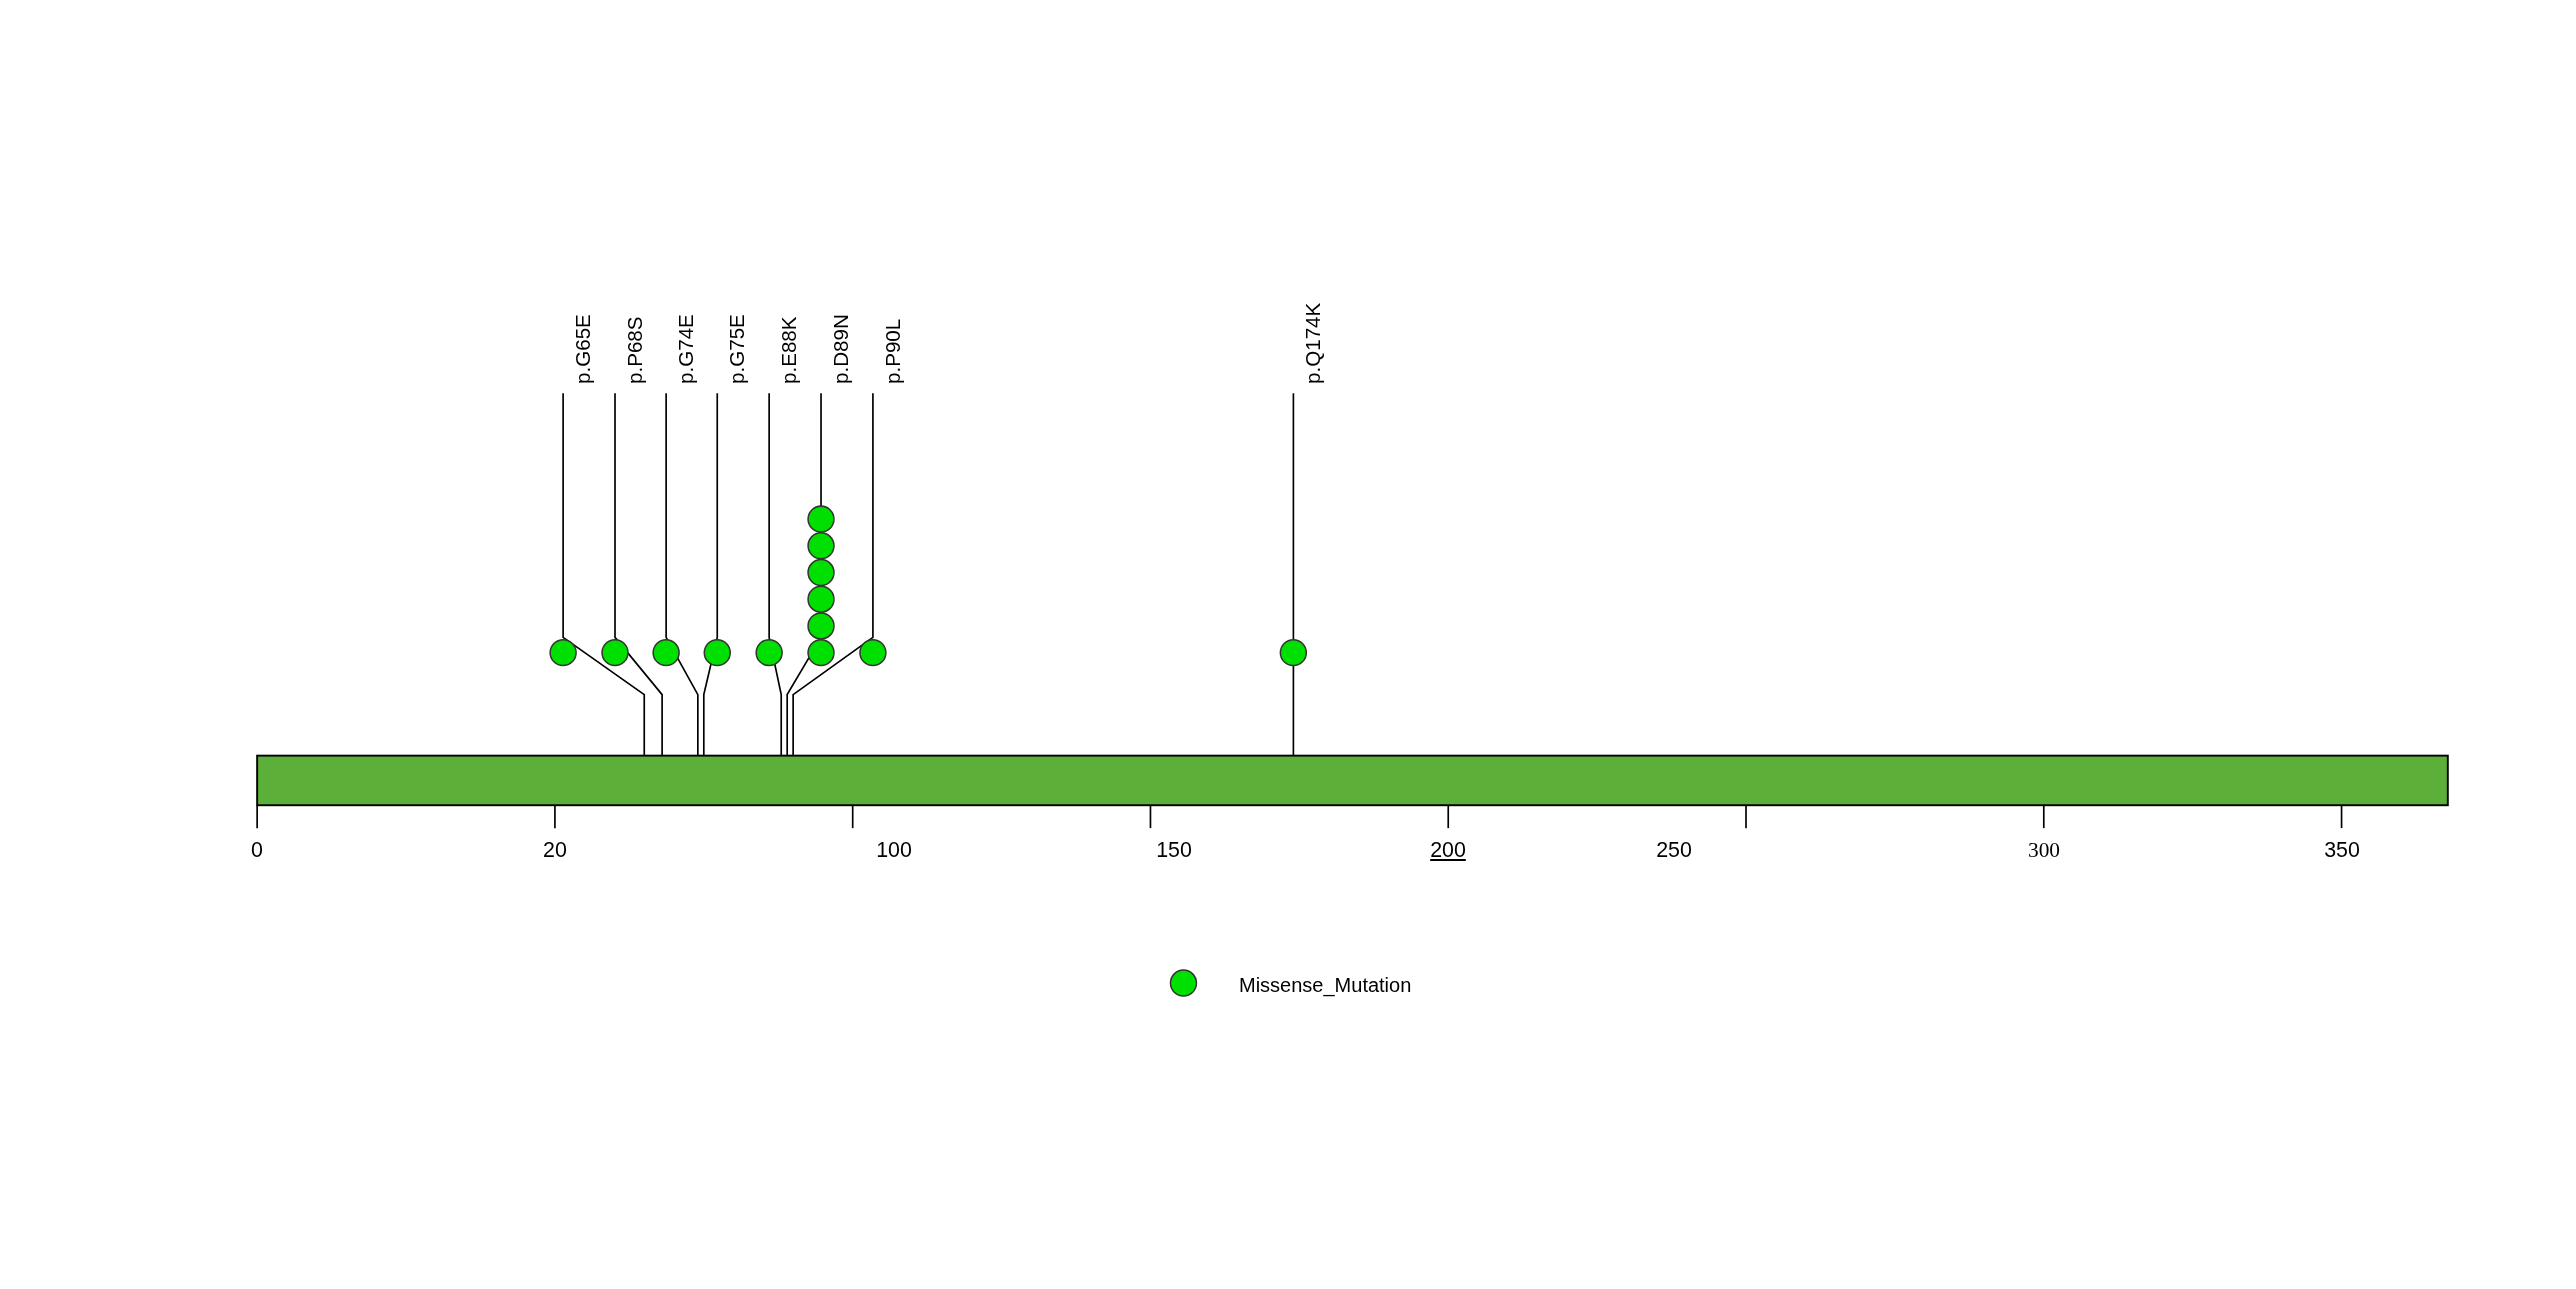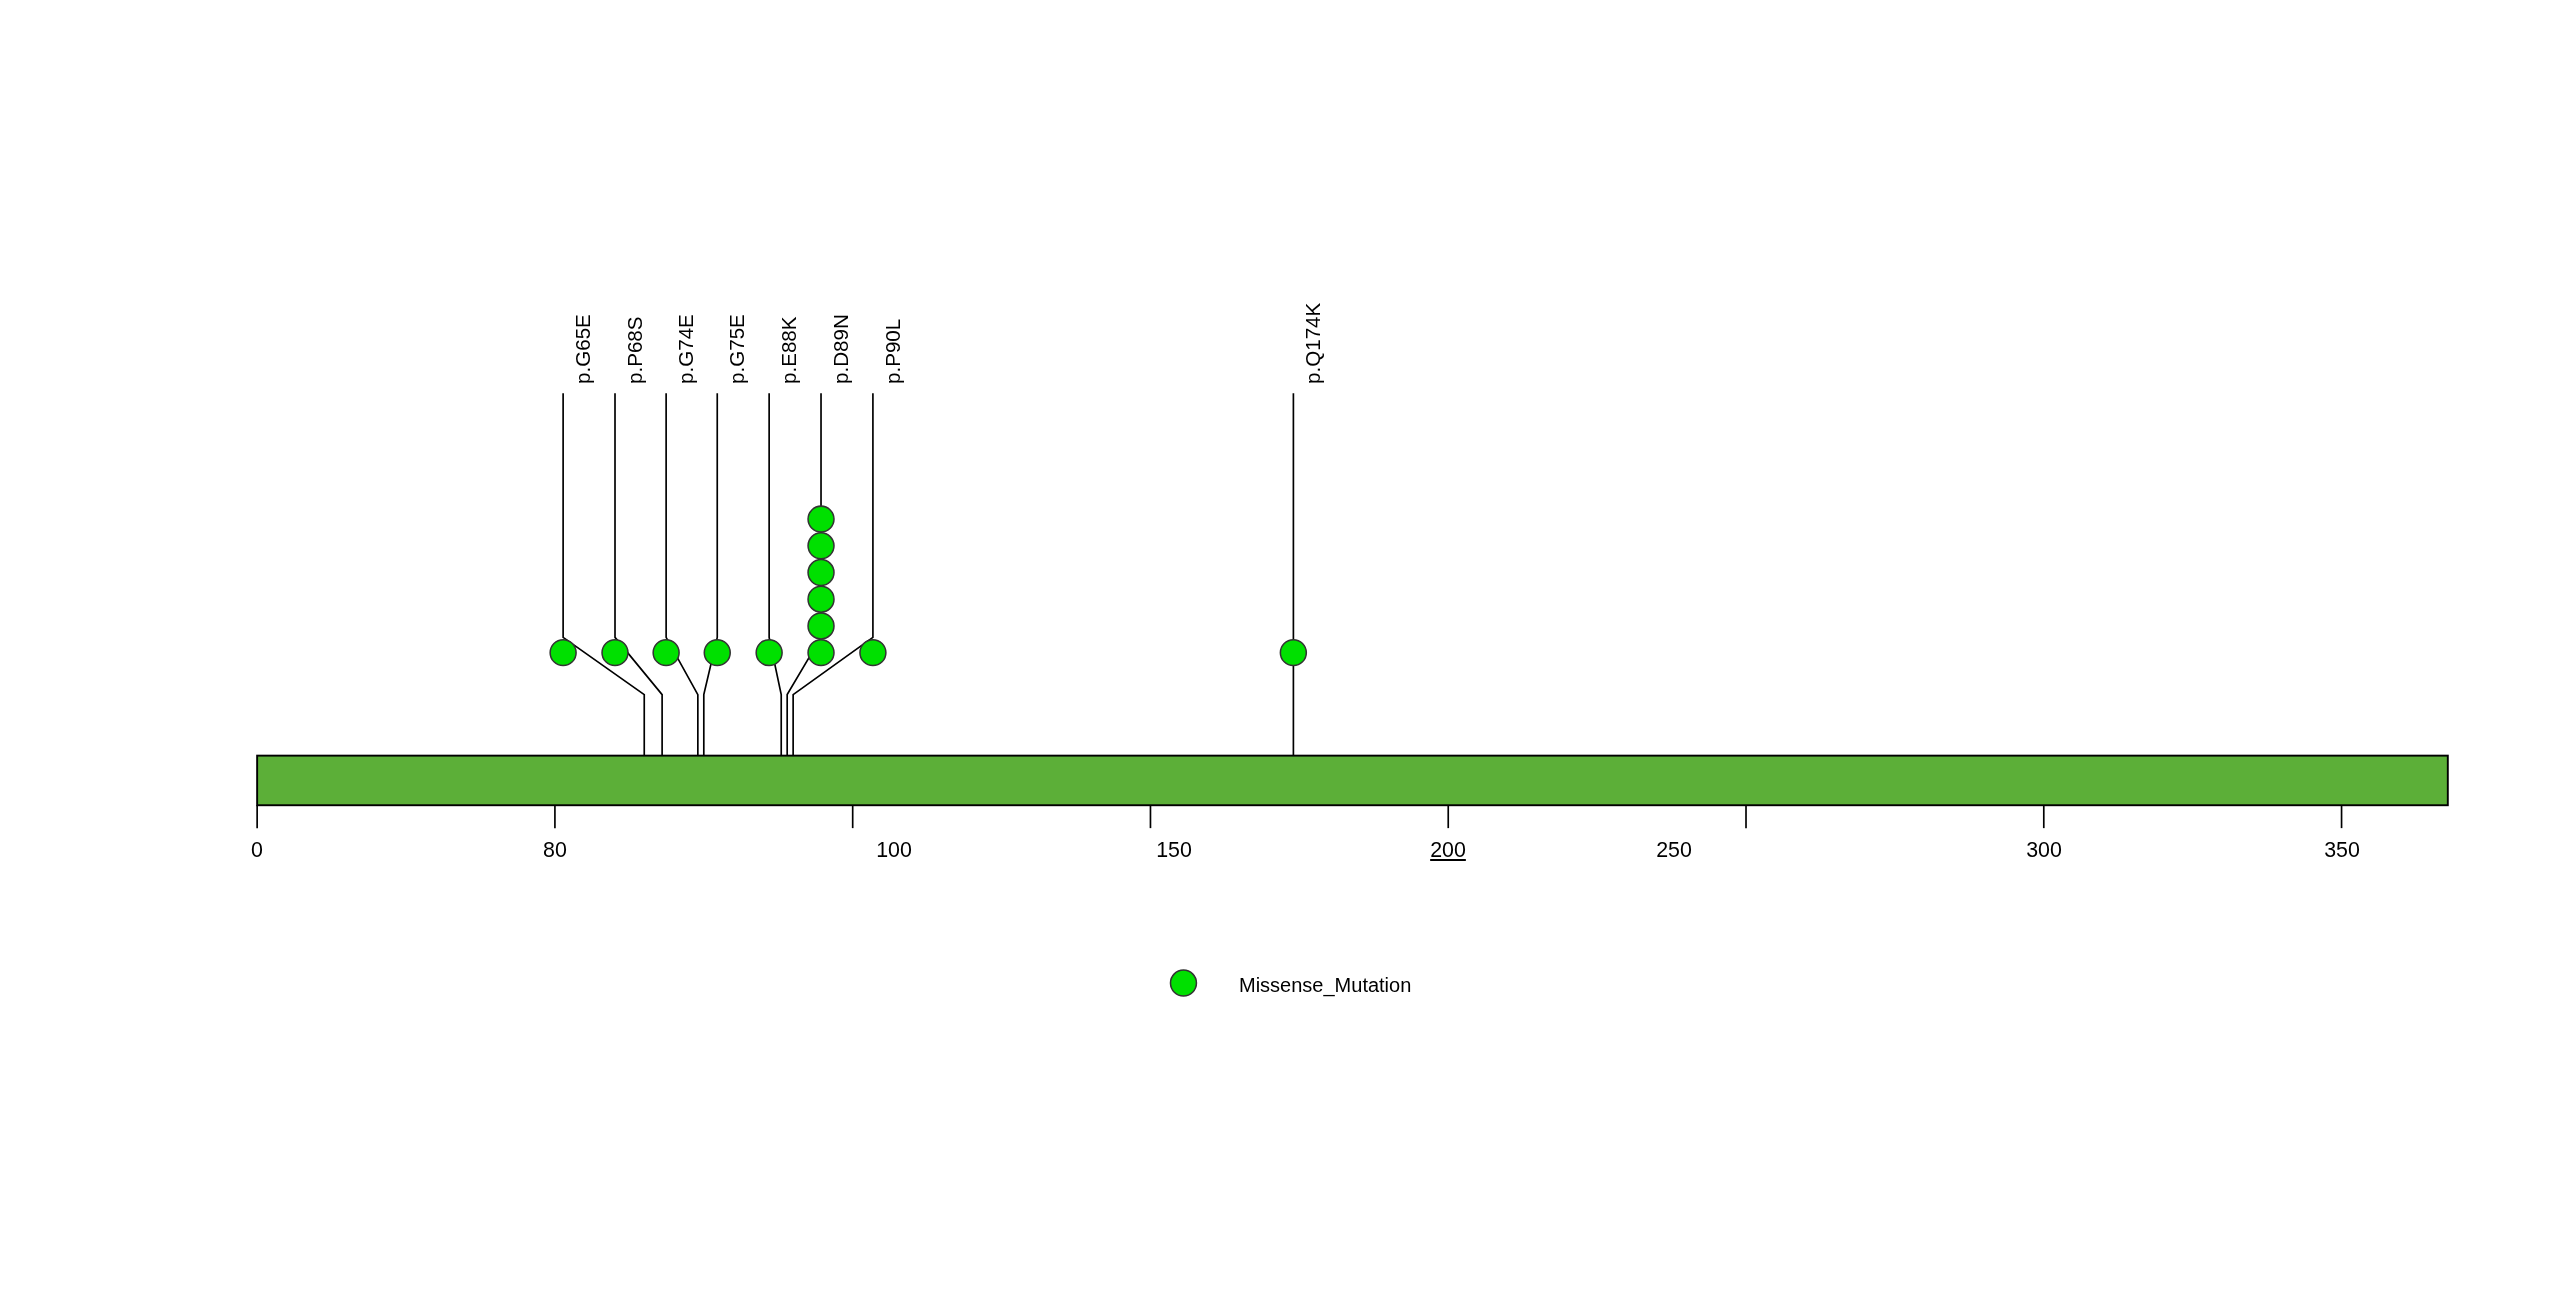--- a/index.html
+++ b/index.html
@@ -89,26 +89,26 @@
       <div class="mut-label" style="left: 623px; top: 384px;">p.P68S</div>
       <div class="mut-label" style="left: 674px; top: 384px;">p.G74E</div>
       <div class="mut-label" style="left: 725px; top: 384px;">p.G75E</div>
       <div class="mut-label" style="left: 777px; top: 384px;">p.E88K</div>
       <div class="mut-label" style="left: 829px; top: 384px;">p.D89N</div>
       <div class="mut-label" style="left: 881px; top: 384px;">p.P90L</div>
       <div class="mut-label" style="left: 1301px; top: 384px;">p.Q174K</div>
     </div>
   <div id="axis-labels-layer">
       <div class="axis-tick-label" style="left: 257px; top: 838px;">0</div>
-      <div class="axis-tick-label" style="left: 555px; top: 838px;">80</div>
+      <div class="axis-tick-label" style="left: 555px; top: 838px;">20</div>
       <div class="axis-tick-label" style="left: 853px; top: 838px; margin-left: 41px;">100</div>
       <div class="axis-tick-label" style="left: 1150px; top: 838px; margin-left: 24px;">150</div>
       <div class="axis-tick-label" style="left: 1448px; top: 838px; text-decoration: underline;">200</div>
       <div class="axis-tick-label" style="left: 1674px; top: 838px;">250</div>
-      <div class="axis-tick-label" style="left: 2044px; top: 838px;">300</div>
+      <div class="axis-tick-label" style="left: 2044px; top: 838px; font-family: Liberation Serif, serif;">300</div>
       <div class="axis-tick-label" style="left: 2342px; top: 838px;">350</div>
     </div>
   <div id="legend-labels-layer">
       <div class="legend-label" style="left: 1239px; top: 974px;">Missense_Mutation</div>
     </div>
 
 </div>
 
 
 </body></html>

